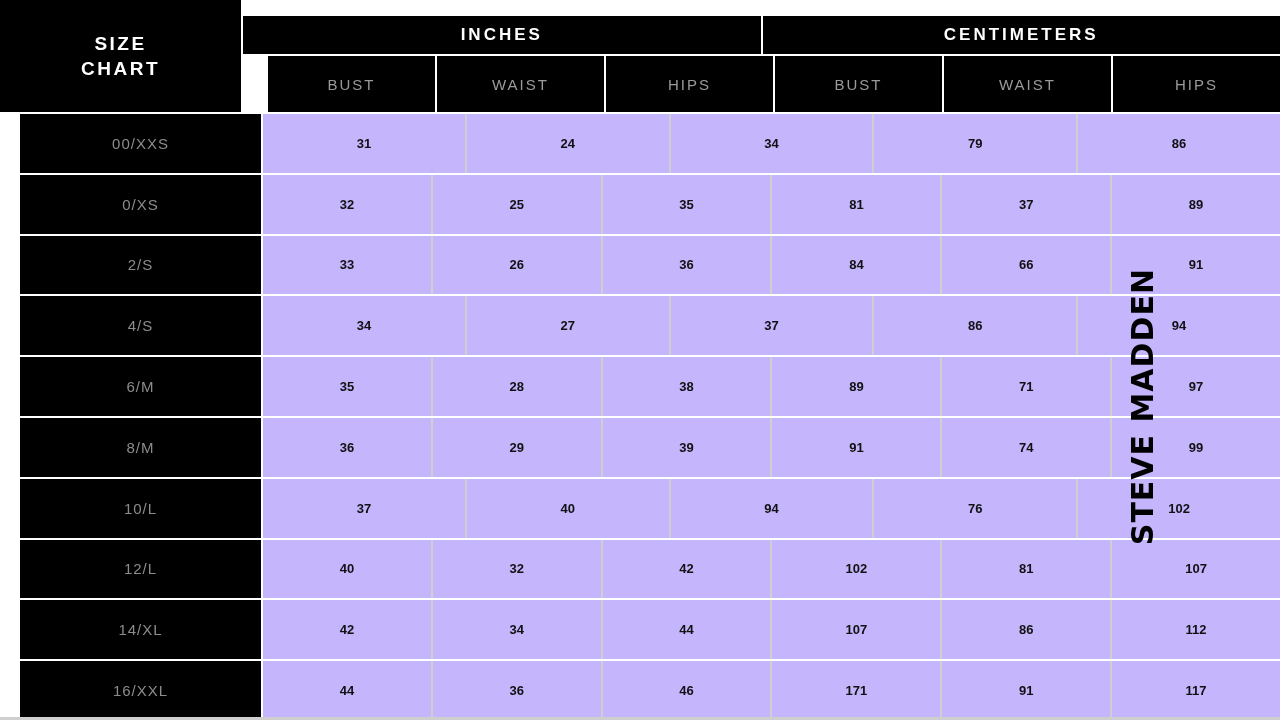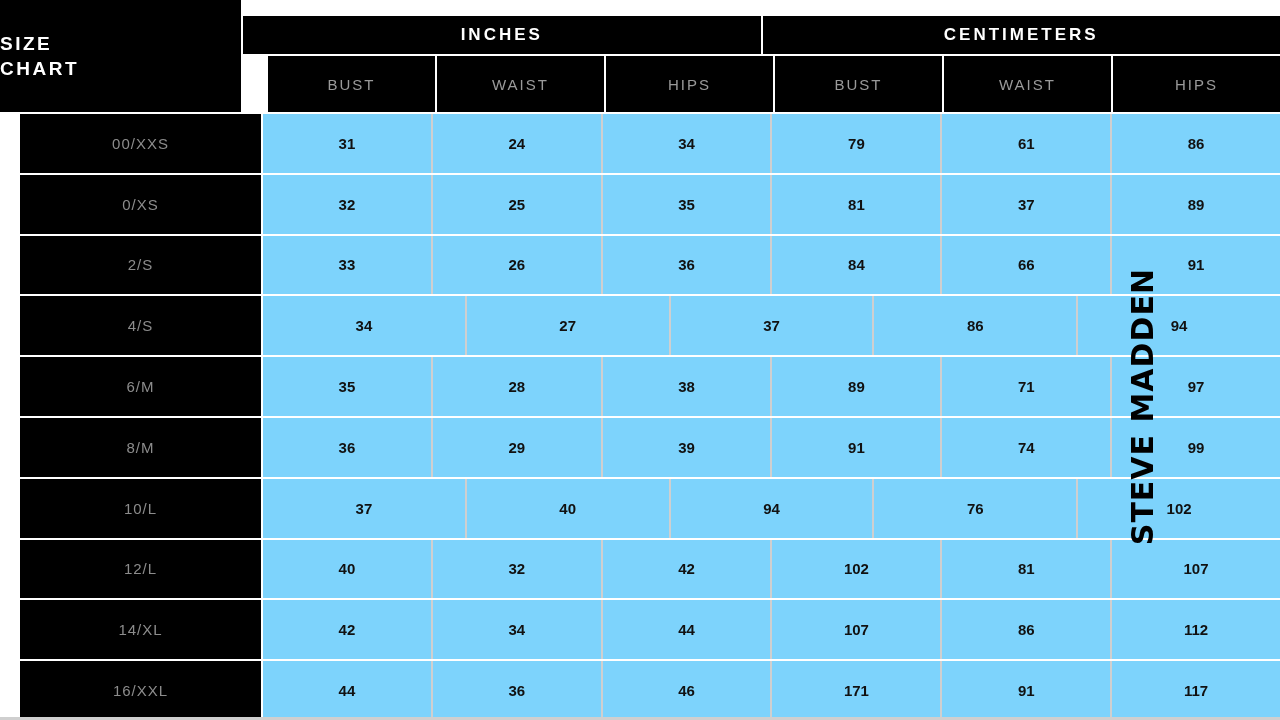--- a/index.html
+++ b/index.html
@@ -29,21 +29,21 @@
     height: 112px;
     flex: 0 0 112px;
   }
   .size-chart-cell {
     width: 243px;
     flex: 0 0 243px;
     background: #000000;
     color: #ffffff;
     display: flex;
     flex-direction: column;
-    align-items: flex-start;
+    align-items: center;
     justify-content: center;
     border-right: 2px solid #ffffff;
     box-sizing: border-box;
   }
   .size-chart-cell span {
     font-size: 19px;
     font-weight: bold;
     letter-spacing: 2.5px;
     line-height: 25px;
     text-align: center;
@@ -116,26 +116,26 @@
     display: flex;
     align-items: center;
     justify-content: center;
     font-size: 15px;
     letter-spacing: 1px;
     border-right: 2px solid #ffffff;
     box-sizing: border-box;
   }
   .row .val-cell {
     flex: 1 1 0;
-    background: #7dd3fc;
+    background: #c4b5fd;
     color: #111111;
     display: flex;
     align-items: center;
     justify-content: center;
-    font-size: 15px;
+    font-size: 13px;
     font-weight: bold;
     border-right: 2px solid #cfcfcf;
     box-sizing: border-box;
   }
   .row .val-cell:last-child { border-right: none; }
   .row .val-cell.group-end { border-right: 2px solid #cfcfcf; }
 
   
   .brand {
     position: absolute;
@@ -187,21 +187,20 @@
   </div>
 
   <div class="rows">
 
     <div class="row">
       <div class="size-cell">00/XXS</div>
       <div class="val-cell">31</div>
       <div class="val-cell">24</div>
       <div class="val-cell group-end">34</div>
       <div class="val-cell">79</div>
-      <div class="val-cell">61</div>
       <div class="val-cell">86</div>
     </div>
 
     <div class="row">
       <div class="size-cell">0/XS</div>
       <div class="val-cell">32</div>
       <div class="val-cell">25</div>
       <div class="val-cell group-end">35</div>
       <div class="val-cell">81</div>
       <div class="val-cell">37</div>

